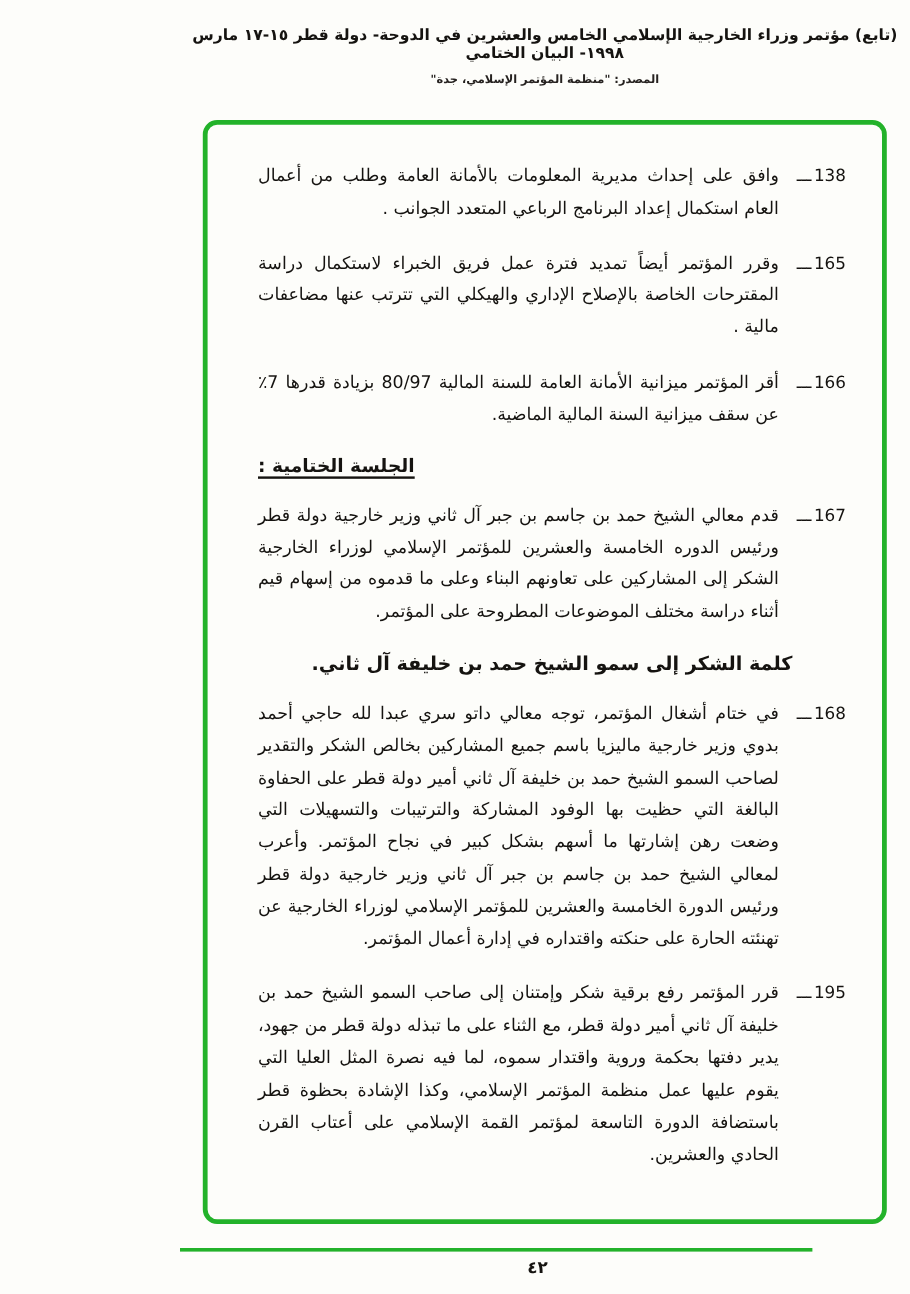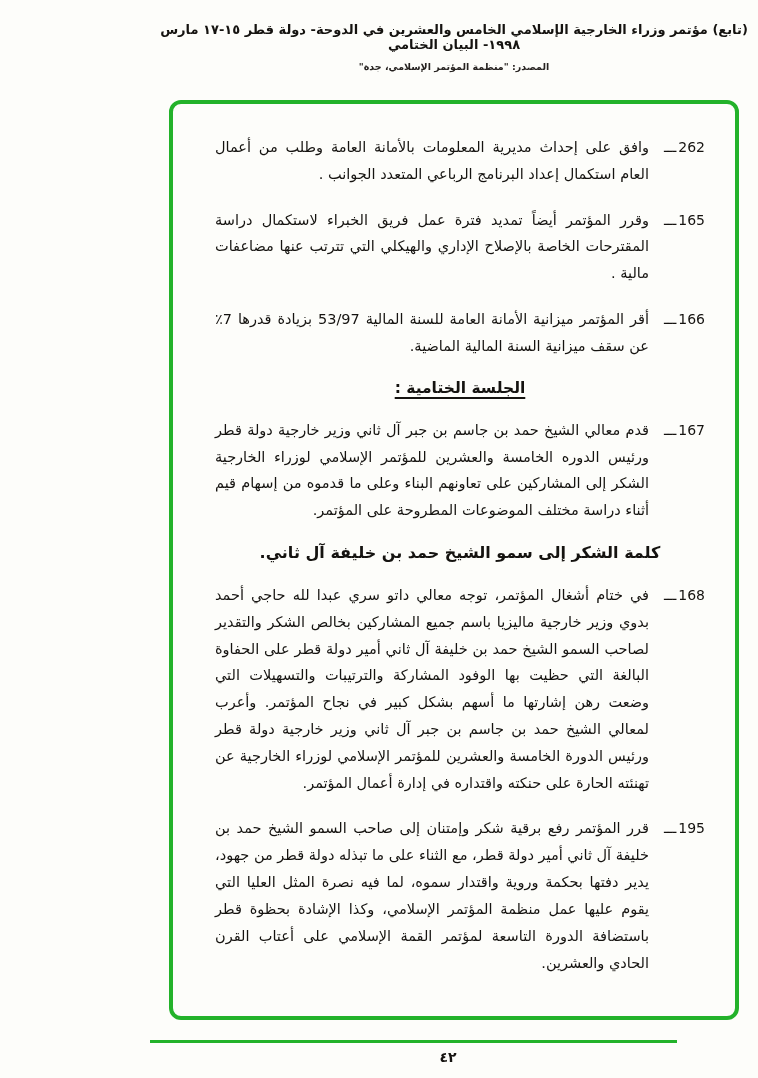--- a/index.html
+++ b/index.html
@@ -45,21 +45,21 @@
   }
   .item-marker .dash { padding-right: 2px; }
   .item-text {
     flex: 1;
     text-align: justify;
     text-justify: inter-word;
   }
 
   .heading { font-weight: bold; margin: 2px 0 20px 0; }
   .heading.underline-right {
-    text-align: center;
+    text-align: left;
     font-size: 15.5px;
     text-decoration: underline;
     text-decoration-thickness: 2px;
     text-underline-offset: 4px;
   }
   .heading.center { text-align: center; font-size: 16px; letter-spacing: 0.2px; }
 
   .footer-rule {
     position: absolute;
     top: 1040px; left: 0; width: 527px; 
@@ -79,30 +79,30 @@
 
 <div class="page">
 
   <div class="page-header">
     <div class="header-line1">(تابع) مؤتمر وزراء الخارجية الإسلامي الخامس والعشرين في الدوحة- دولة قطر ١٥-١٧ مارس ١٩٩٨- البيان الختامي</div>
     <div class="header-line2">المصدر: "منظمة المؤتمر الإسلامي، جدة"</div>
   </div>
 
   <div class="content-box" id="sections">
       <div class="item">
-        <div class="item-marker"><span>262</span><span class="dash">ـــ</span></div>
+        <div class="item-marker"><span>138</span><span class="dash">ـــ</span></div>
         <div class="item-text">وافق على إحداث مديرية المعلومات بالأمانة العامة وطلب من أعمال العام استكمال إعداد البرنامج الرباعي المتعدد الجوانب .</div>
       </div>
       <div class="item">
         <div class="item-marker"><span>165</span><span class="dash">ـــ</span></div>
         <div class="item-text">وقرر المؤتمر أيضاً تمديد فترة عمل فريق الخبراء لاستكمال دراسة المقترحات الخاصة بالإصلاح الإداري والهيكلي التي تترتب عنها مضاعفات مالية .</div>
       </div>
       <div class="item">
         <div class="item-marker"><span>166</span><span class="dash">ـــ</span></div>
-        <div class="item-text">أقر المؤتمر ميزانية الأمانة العامة للسنة المالية 53/97 بزيادة قدرها 7٪ عن سقف ميزانية السنة المالية الماضية.</div>
+        <div class="item-text">أقر المؤتمر ميزانية الأمانة العامة للسنة المالية 80/97 بزيادة قدرها 7٪ عن سقف ميزانية السنة المالية الماضية.</div>
       </div>
       <div class="heading underline-right">الجلسة الختامية :</div>
       <div class="item">
         <div class="item-marker"><span>167</span><span class="dash">ـــ</span></div>
         <div class="item-text">قدم معالي الشيخ حمد بن جاسم بن جبر آل ثاني وزير خارجية دولة قطر ورئيس الدوره الخامسة والعشرين للمؤتمر الإسلامي لوزراء الخارجية الشكر إلى المشاركين على تعاونهم البناء وعلى ما قدموه من إسهام قيم أثناء دراسة مختلف الموضوعات المطروحة على المؤتمر.</div>
       </div>
       <div class="heading center">كلمة الشكر إلى سمو الشيخ حمد بن خليفة آل ثاني.</div>
       <div class="item">
         <div class="item-marker"><span>168</span><span class="dash">ـــ</span></div>
         <div class="item-text">في ختام أشغال المؤتمر، توجه معالي داتو سري عبدا لله حاجي أحمد بدوي وزير خارجية ماليزيا باسم جميع المشاركين بخالص الشكر والتقدير لصاحب السمو الشيخ حمد بن خليفة آل ثاني أمير دولة قطر على الحفاوة البالغة التي حظيت بها الوفود المشاركة والترتيبات والتسهيلات التي وضعت رهن إشارتها ما أسهم بشكل كبير في نجاح المؤتمر. وأعرب لمعالي الشيخ حمد بن جاسم بن جبر آل ثاني وزير خارجية دولة قطر ورئيس الدورة الخامسة والعشرين للمؤتمر الإسلامي لوزراء الخارجية عن تهنئته الحارة على حنكته واقتداره في إدارة أعمال المؤتمر.</div>

